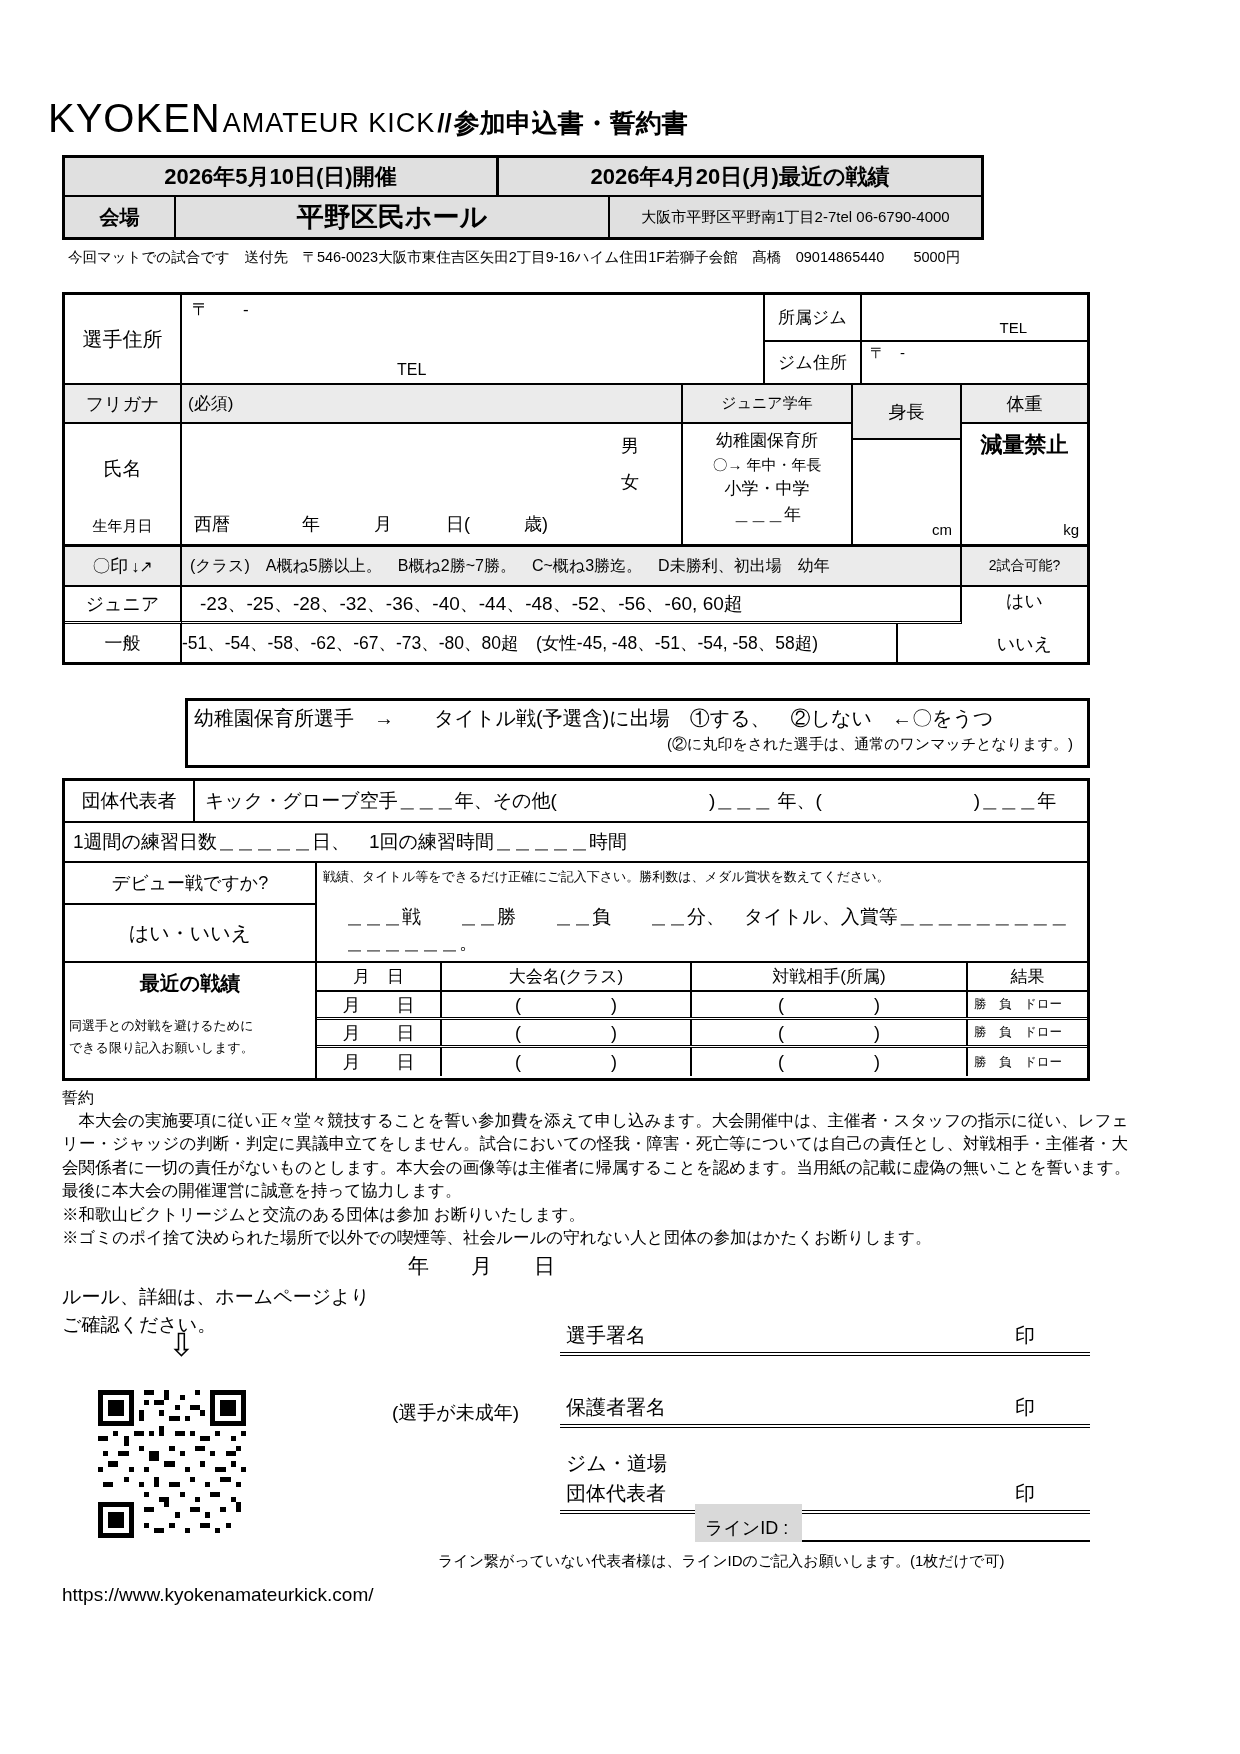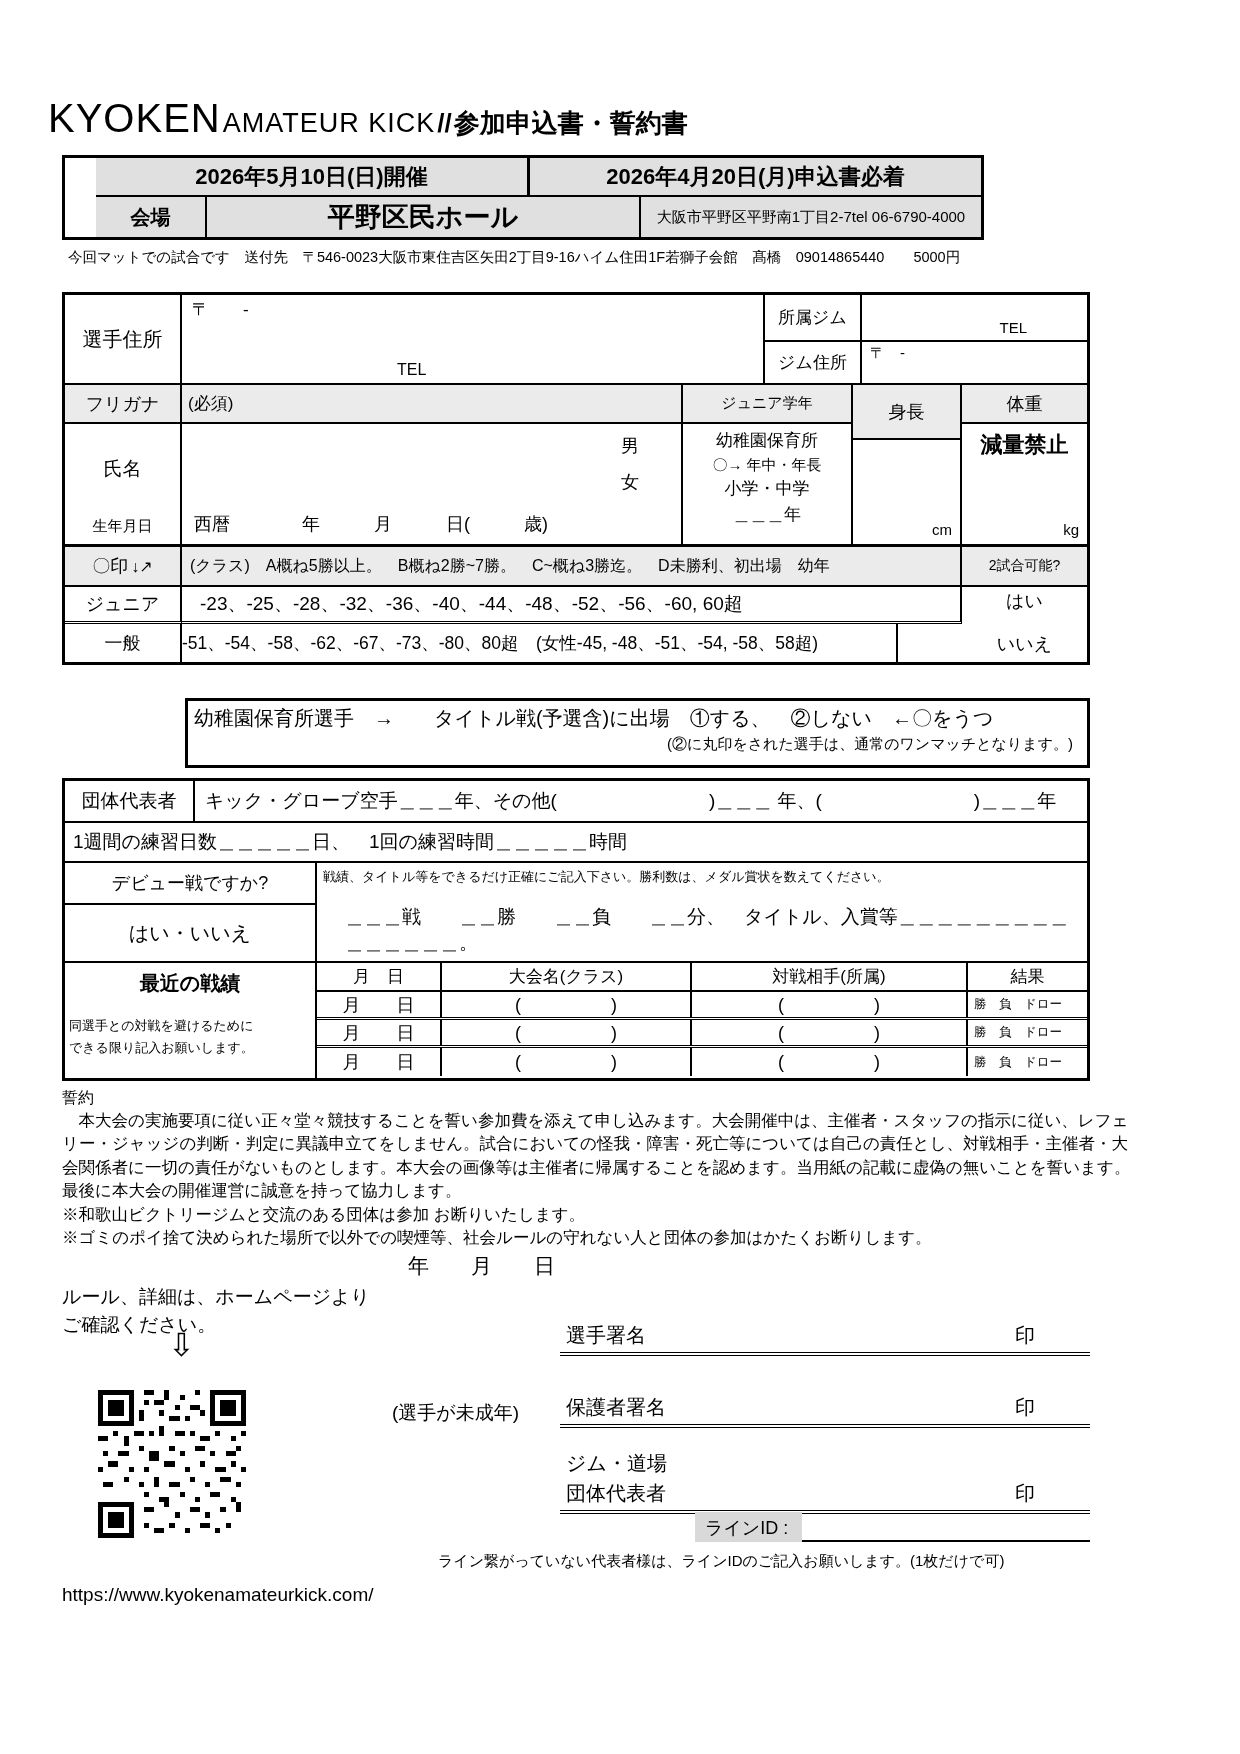--- a/index.html
+++ b/index.html
@@ -32,24 +32,24 @@
 
 <div class="page">
 
   <div class="title">
     <span class="t-brand">KYOKEN</span>
     <span class="t-sub">AMATEUR KICK</span>
     <span class="t-jp">//</span>
     <span class="t-jp">参加申込書・誓約書</span>
   </div>
 
-  <div class="abs" style="left:62px;top:155px;width:922px;height:85px;border:3px solid #000;padding-left:31px;">
+  <div class="abs" style="left:62px;top:155px;width:922px;height:85px;border:3px solid #000;">
     <div class="row bb2" style="height:39px;">
       <div class="cell gray br3 ctr" style="width:434px;font-size:22px;font-weight:bold;">2026年5月10日(日)開催</div>
-      <div class="cell gray ctr" style="flex:1;font-size:22px;font-weight:bold;">2026年4月20日(月)申込書必着</div>
+      <div class="cell gray ctr" style="flex:1;font-size:22px;font-weight:bold;">2026年4月20日(月)最近の戦績</div>
     </div>
     <div class="row" style="height:40px;">
       <div class="cell gray br2 ctr" style="width:111px;font-size:20px;font-weight:bold;">会場</div>
       <div class="cell gray br2 ctr" style="width:434px;font-size:27px;font-weight:bold;">平野区民ホール</div>
       <div class="cell gray ctr" style="flex:1;font-size:15px;">大阪市平野区平野南1丁目2-7tel 06-6790-4000</div>
     </div>
   </div>
 
   <div class="abs" style="left:68px;top:248px;font-size:14.5px;">今回マットでの試合です　送付先　〒546-0023大阪市東住吉区矢田2丁目9-16ハイム住田1F若獅子会館　髙橋　09014865440　　5000円</div>
 
@@ -295,20 +295,20 @@
 
   <div class="abs" style="left:560px;top:1450px;width:530px;">
     <div style="font-size:20px;padding-left:6px;">ジム・道場</div>
     <div style="display:flex;justify-content:space-between;align-items:flex-end;border-bottom:4px double #000;height:30px;padding:0 55px 3px 6px;font-size:20px;">
       <span>団体代表者</span>
       <span>印</span>
     </div>
   </div>
 
   <div class="abs" style="left:695px;top:1512px;width:395px;height:30px;display:flex;align-items:flex-end;">
-    <span style="background:#d9d9d9;padding:4px 14px 2px 10px;font-size:18px;">ラインID :</span>
+    <span style="background:#d9d9d9;padding:12px 14px 2px 10px;font-size:18px;">ラインID :</span>
     <span style="flex:1;border-bottom:2px solid #000;height:100%;"></span>
   </div>
   <div class="abs" style="left:438px;top:1552px;font-size:15px;">ライン繋がっていない代表者様は、ラインIDのご記入お願いします。(1枚だけで可)</div>
 
   <div class="abs" style="left:62px;top:1584px;font-size:19px;">https://www.kyokenamateurkick.com/</div>
 
 </div>
 
 </body></html>

